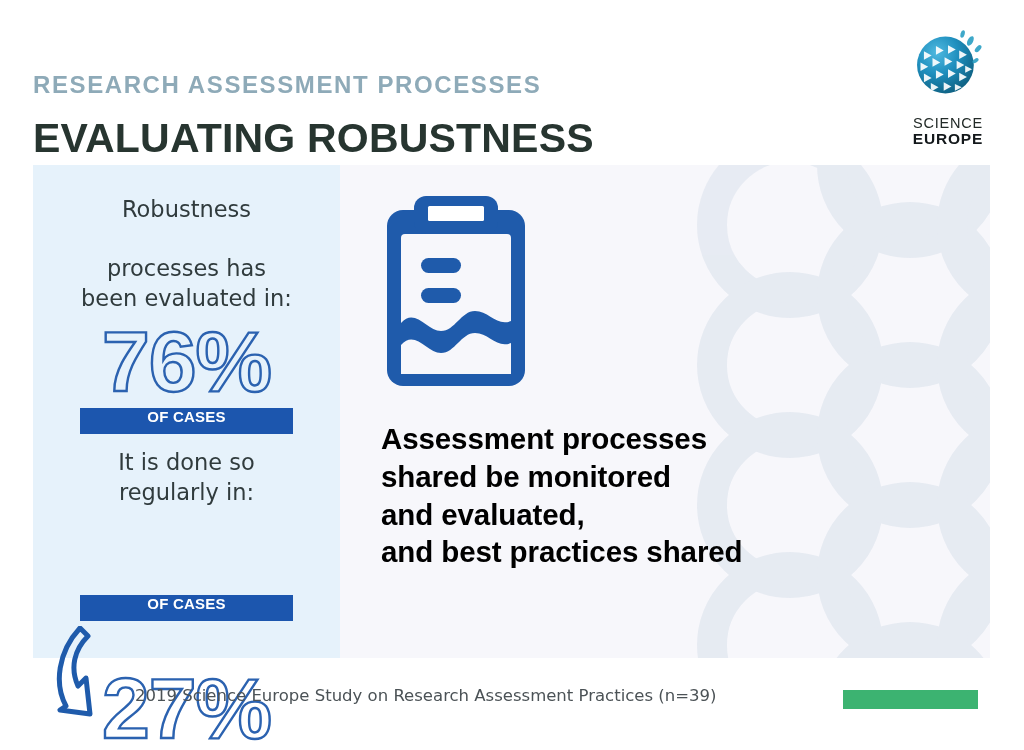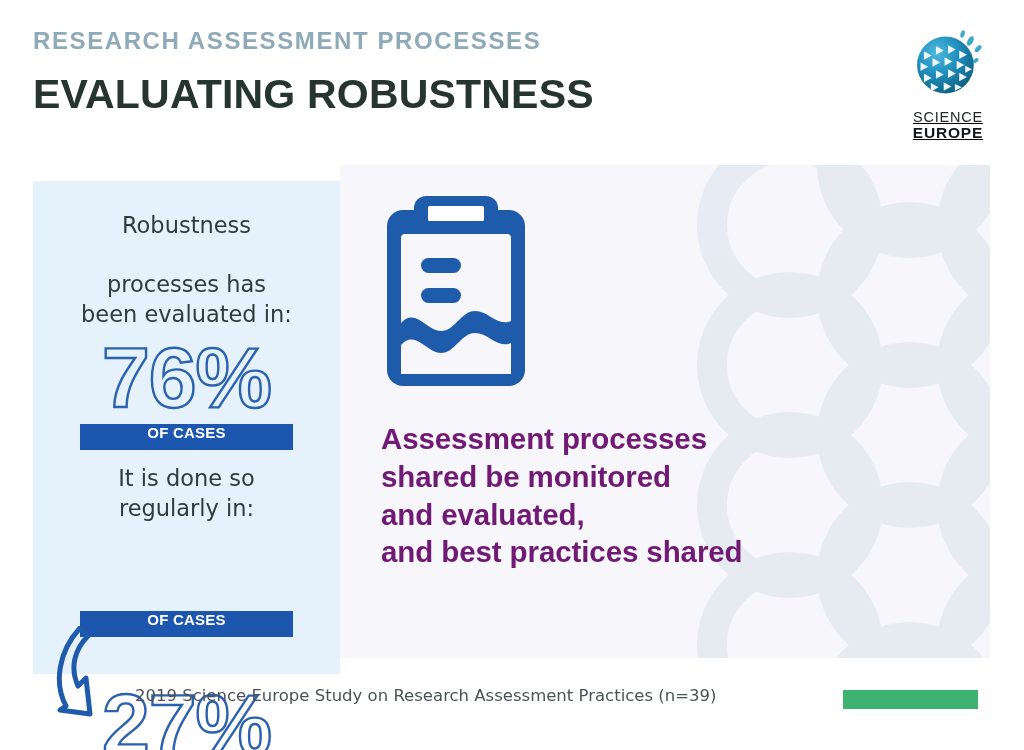--- a/index.html
+++ b/index.html
@@ -9,51 +9,50 @@
     font-family:"DejaVu Sans", sans-serif;
     background:#ffffff;
   }
   .stage{ position:absolute; inset:0; }
 
   
   .header{ position:absolute; left:33px; top:28px; }
   .eyebrow{
     font-family:"Liberation Sans", sans-serif;
     font-weight:bold; font-size:24px; letter-spacing:1.6px;
-    color:#8eaab8; line-height:1.05; white-space:nowrap;
+    color:#8eaab8; line-height:1.05; white-space:nowrap;margin-top:44px;
   }
   .headline{
     font-family:"Liberation Sans", sans-serif;
     font-weight:bold; font-size:41px; letter-spacing:0.2px;
     color:#273530; line-height:1.08; margin-top:19px; white-space:nowrap;
   }
 
   
   .logo{ position:absolute; right:24px; top:22px; width:104px; text-align:center; }
   .logo-mark{ width:86px; height:86px; margin:0 auto; display:block; }
-  .logo-word{ margin-top:2px; line-height:1.0;text-decoration:underline; }
+  .logo-word{ margin-top:8px; line-height:1.0; }
   .logo-word .l1{
     font-family:"Liberation Sans", sans-serif;
     font-size:14.5px; letter-spacing:0.8px; color:#222a27; display:block;
   }
   .logo-word .l2{
     font-family:"Liberation Sans", sans-serif;
     font-weight:bold; font-size:15.5px; letter-spacing:0.8px; color:#13181b; display:block;
   }
 
   
   .panel-right{
     position:absolute; left:340px; top:165px; width:650px; height:493px;
     background:#f7f7fb; overflow:hidden;
   }
   .watermark{ position:absolute; left:330px; top:-60px; width:560px; height:700px; opacity:1; }
   .panel-left{
     position:absolute; left:33px; top:165px; width:307px; height:493px;
     background:#e6f2fb;
-    margin-top:16px;
   }
 
   
   .lead-text{
     position:absolute; left:0; top:30px; width:100%;
     text-align:center;
     font-family:"DejaVu Sans", sans-serif;
     font-size:22.5px; line-height:1.32; color:#303b3d; font-weight:400;
   }
   .lead-text.second{ top:283px; font-size:22.5px; }
@@ -81,21 +80,21 @@
   .badge.b2{ top:430px; }
 
   
   .clipboard{ position:absolute; left:381px; top:192px; width:150px; height:200px; }
 
   
   .message{
     position:absolute; left:381px; top:420px; width:520px;
     font-family:"Liberation Sans", sans-serif;
     font-weight:bold; font-size:29.5px; line-height:1.28;
-    color:#701a75; letter-spacing:-0.1px;
+    color:#000000; letter-spacing:-0.1px;
   }
   .message .line{ display:block; white-space:nowrap; }
 
   
   .arrow{ position:absolute; left:50px; top:626px; width:92px; height:92px; }
 
   
   .footnote{
     position:absolute; left:135px; top:686px;
     font-family:"DejaVu Sans", sans-serif;

